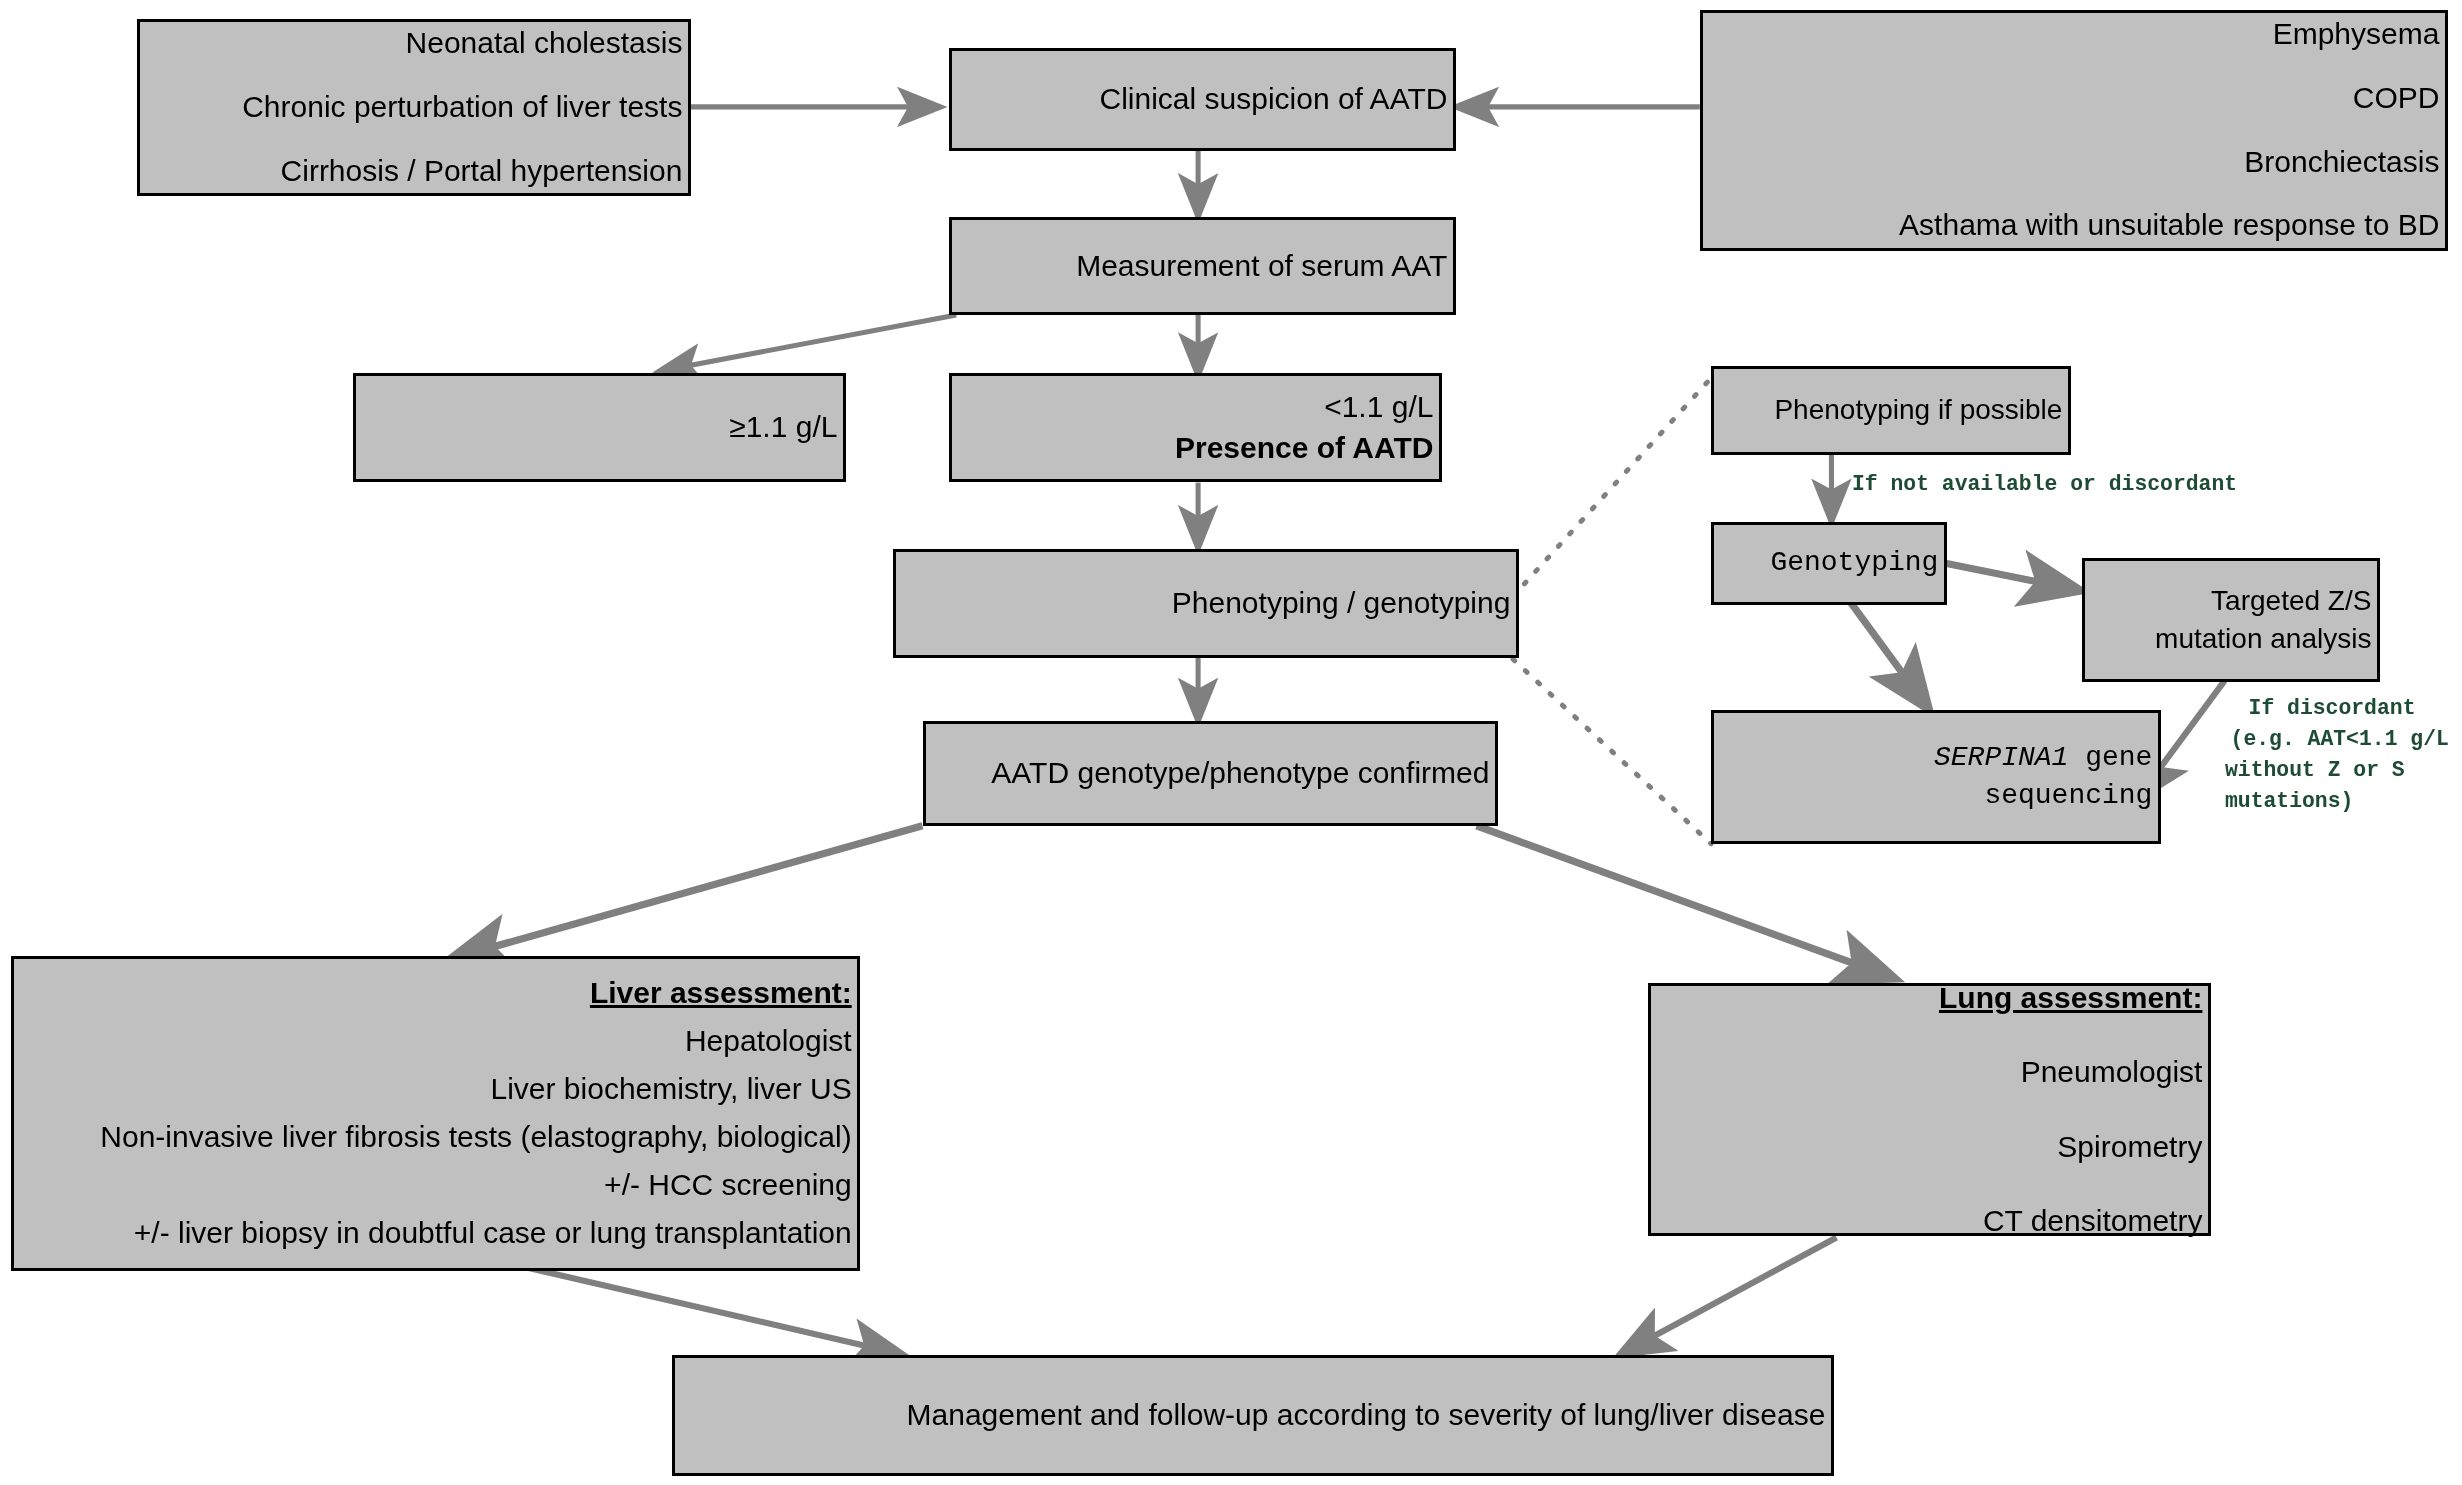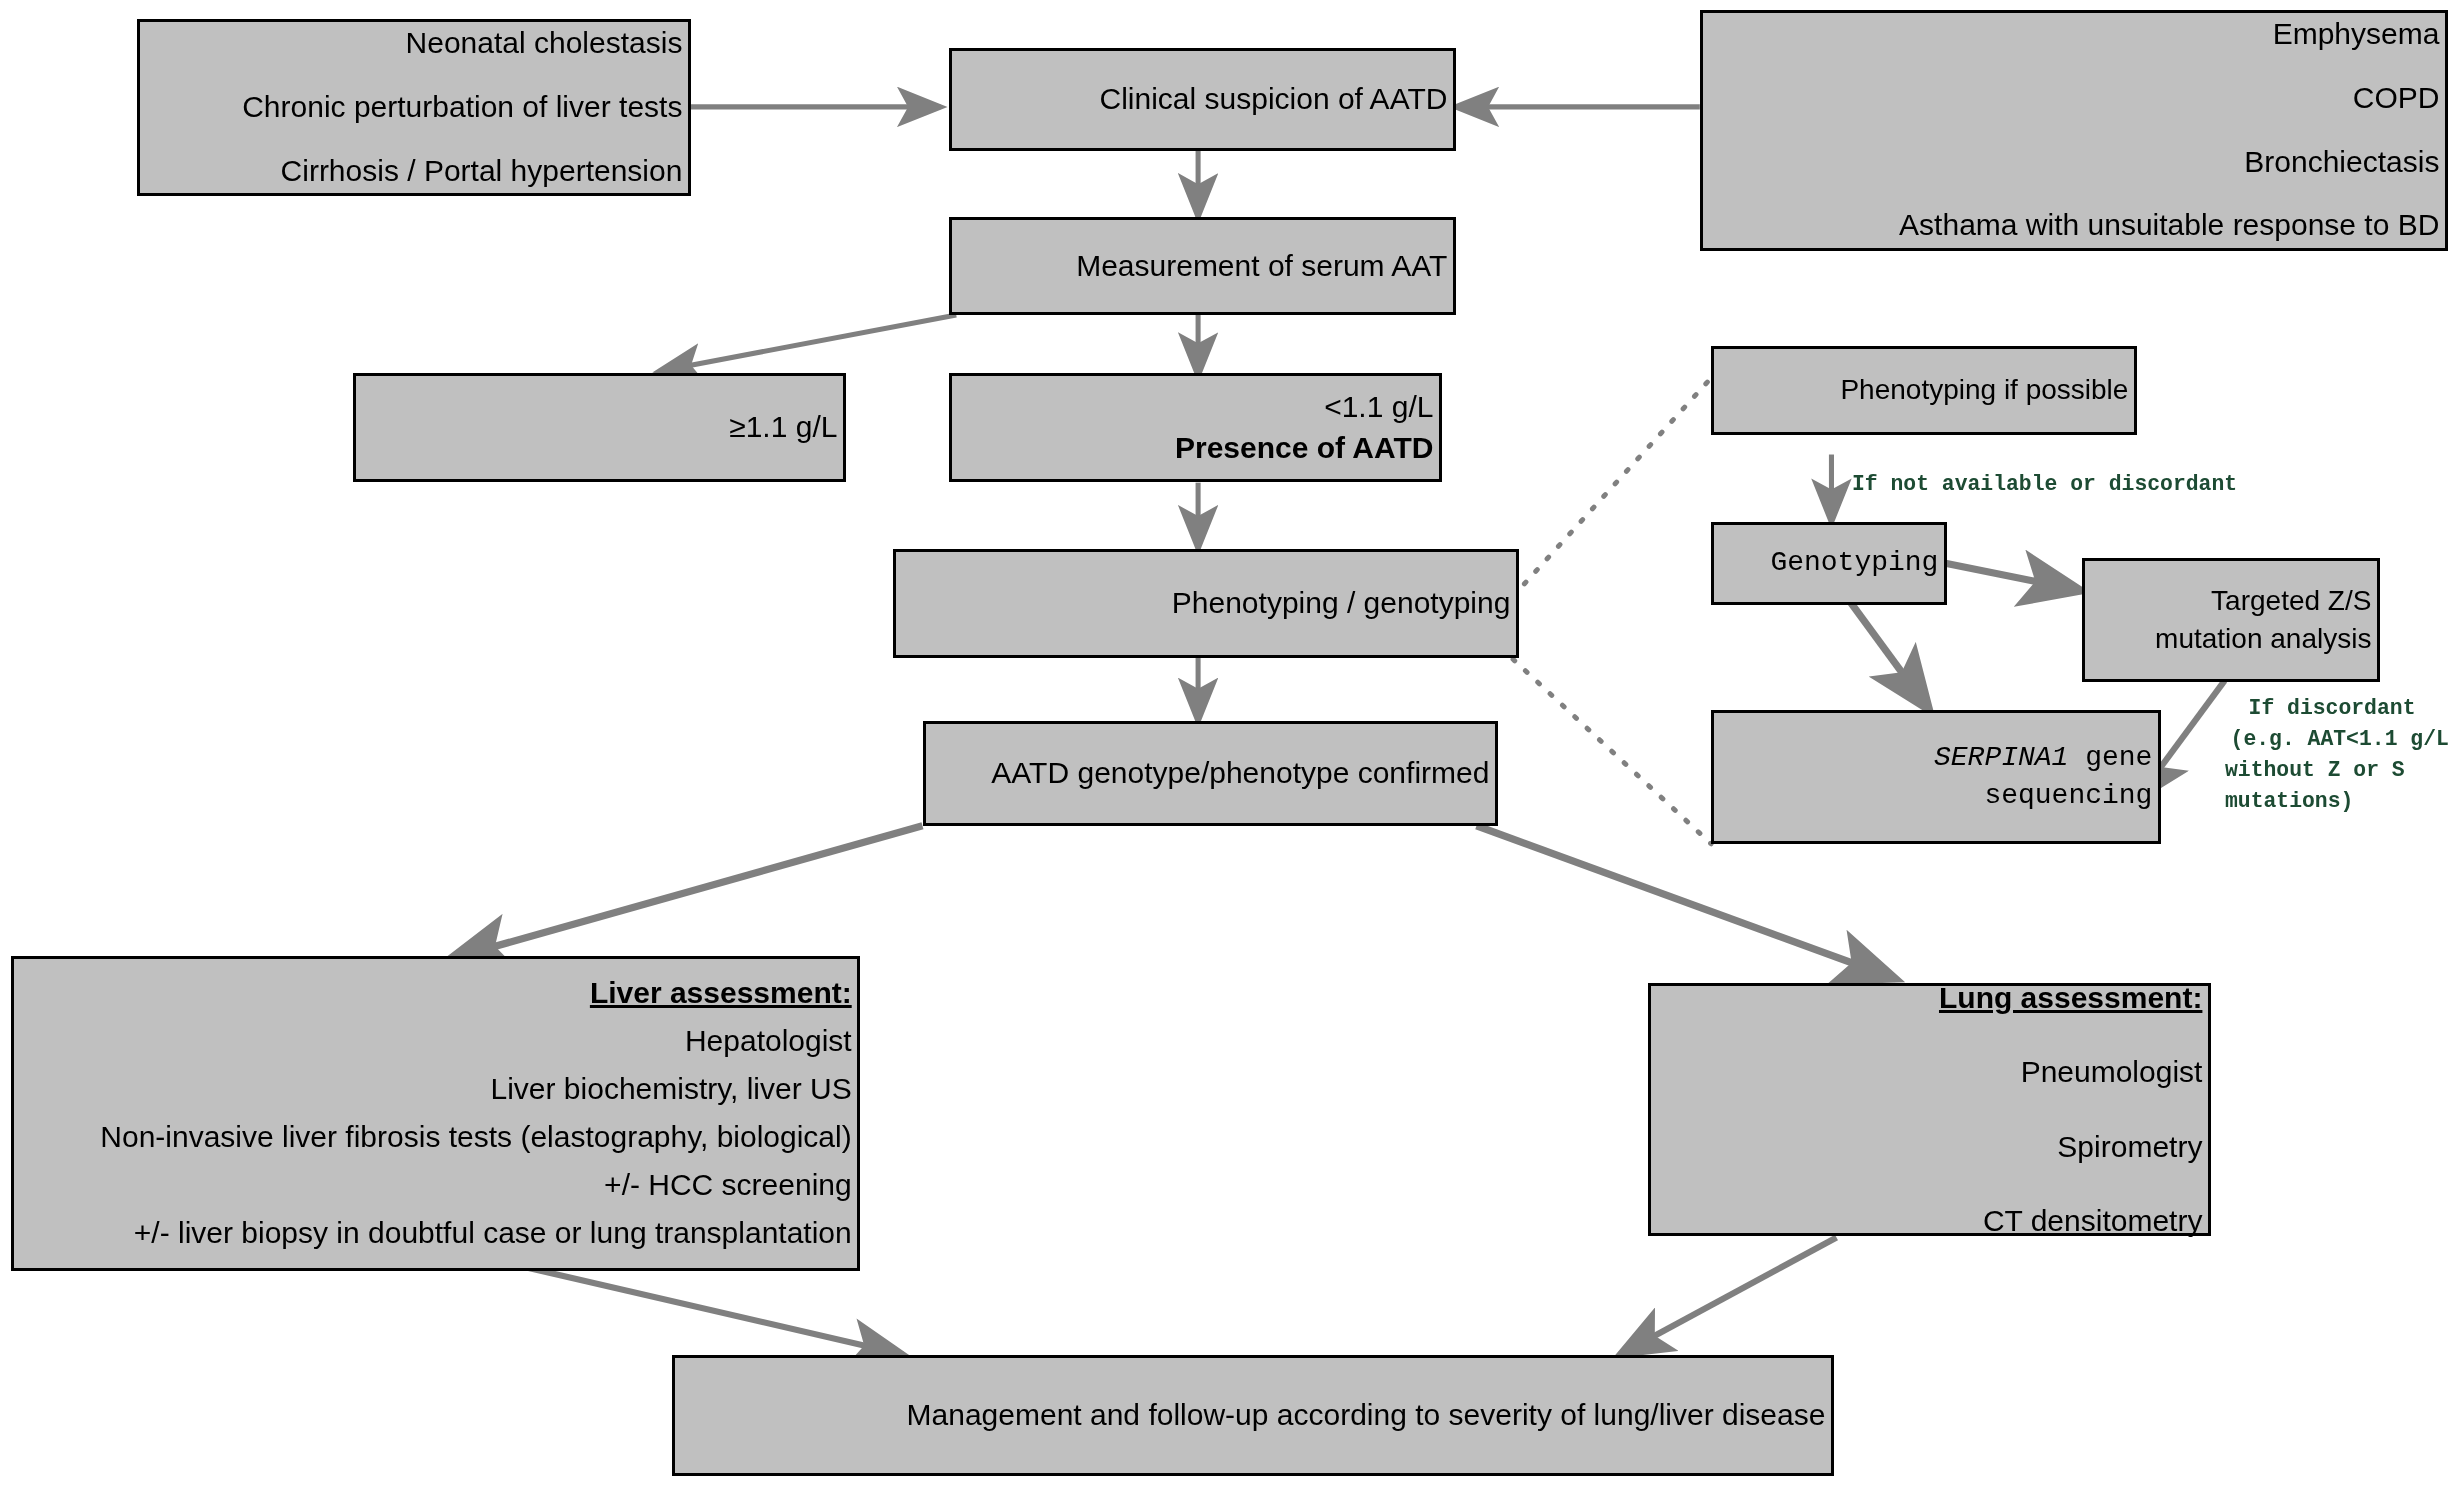--- a/index.html
+++ b/index.html
@@ -101,21 +101,21 @@
   </div>
 
   <div class="node f54" style="left:893px;top:549px;width:626px;height:109px;">
     <span class="ln">Phenotyping / genotyping</span>
   </div>
 
   <div class="node f54" style="left:923px;top:721px;width:575px;height:105px;">
     <span class="ln">AATD genotype/phenotype confirmed</span>
   </div>
 
-  <div class="node f50" style="left:1711px;top:346px;width:426px;height:89px;">
+  <div class="node f50" style="left:1711px;top:366px;width:360px;height:89px;">
     <span class="ln">Phenotyping if possible</span>
   </div>
 
   <div class="node f50" style="left:1711px;top:522px;width:236px;height:83px;font-family:Liberation Mono, monospace;">
     <span class="ln">Genotyping</span>
   </div>
 
   <div class="node f50 gap-md" style="left:2082px;top:558px;width:298px;height:124px;">
     <span class="ln">Targeted Z/S</span>
     <span class="ln">mutation analysis</span>

